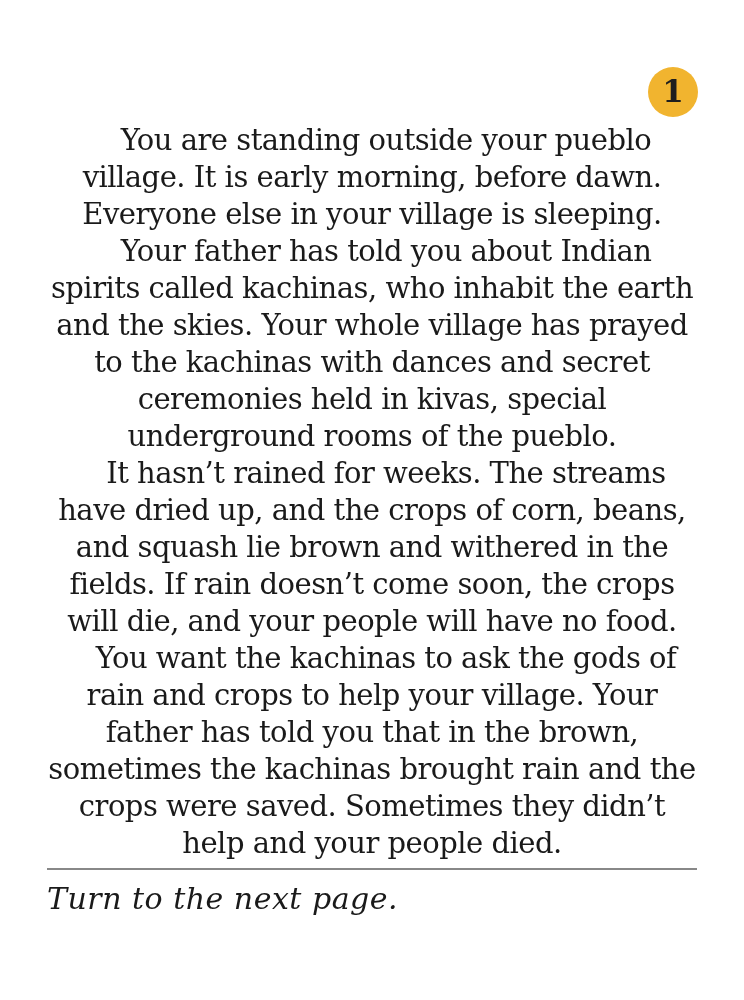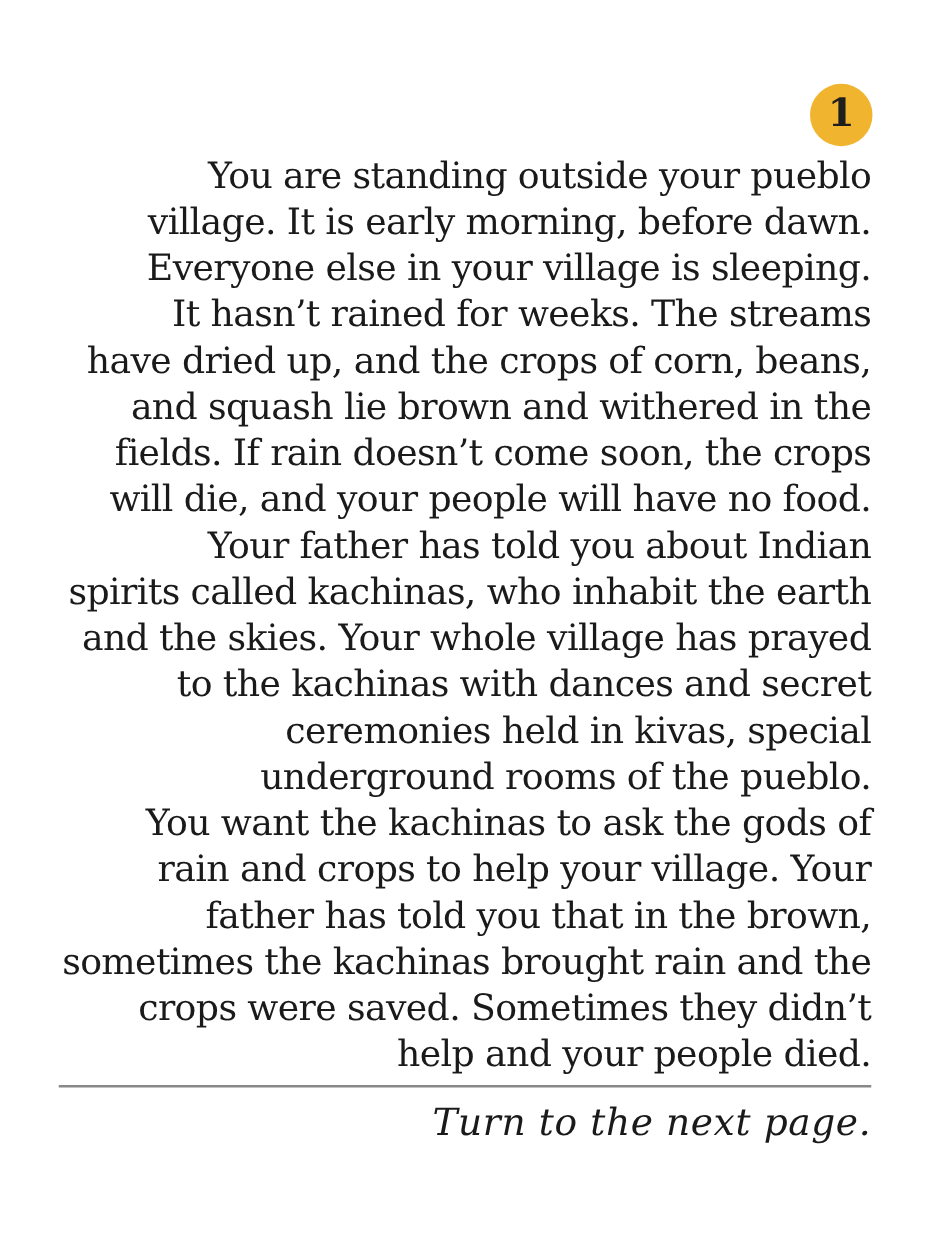--- a/index.html
+++ b/index.html
@@ -45,51 +45,51 @@
     transform: translateY(-1px);
   }
   .story p {
     margin: 0;
     padding: 0;
     text-indent: 28px;
     font-size: 29px;
     line-height: 37px;
     letter-spacing: -0.5px;
     color: #1a1a1a;
-    text-align: right;
+    text-align: center;
   }
   .rule {
     margin-top: 6px;
     height: 2px;
     background: #888888;
     width: 100%;
   }
   .footer {
     margin-top: 9px;
-    text-align: right;
+    text-align: left;
     font-style: italic;
     font-size: 30px;
     line-height: 40px;
     letter-spacing: 0.5px;
     color: #1a1a1a;
   }
 </style>
 </head>
 <body>
 
 <div class="page">
 
   <div class="badge">
     <span>1</span>
   </div>
 
   <main class="story">
     <p>You are standing outside your pueblo village. It is early morning, before dawn. Everyone else in your village is sleeping.</p>
+    <p>Your father has told you about Indian spirits called kachinas, who inhabit the earth and the skies. Your whole village has prayed to the kachinas with dances and secret ceremonies held in kivas, special underground rooms of the pueblo.</p>
     <p>It hasn’t rained for weeks. The streams have dried up, and the crops of corn, beans, and squash lie brown and withered in the fields. If rain doesn’t come soon, the crops will die, and your people will have no food.</p>
-    <p>Your father has told you about Indian spirits called kachinas, who inhabit the earth and the skies. Your whole village has prayed to the kachinas with dances and secret ceremonies held in kivas, special underground rooms of the pueblo.</p>
     <p>You want the kachinas to ask the gods of rain and crops to help your village. Your father has told you that in the brown, sometimes the kachinas brought rain and the crops were saved. Sometimes they didn’t help and your people died.</p>
   </main>
 
   <div class="rule"></div>
 
   <div class="footer">Turn to the next page.</div>
 
 </div>
 
 </body></html>

